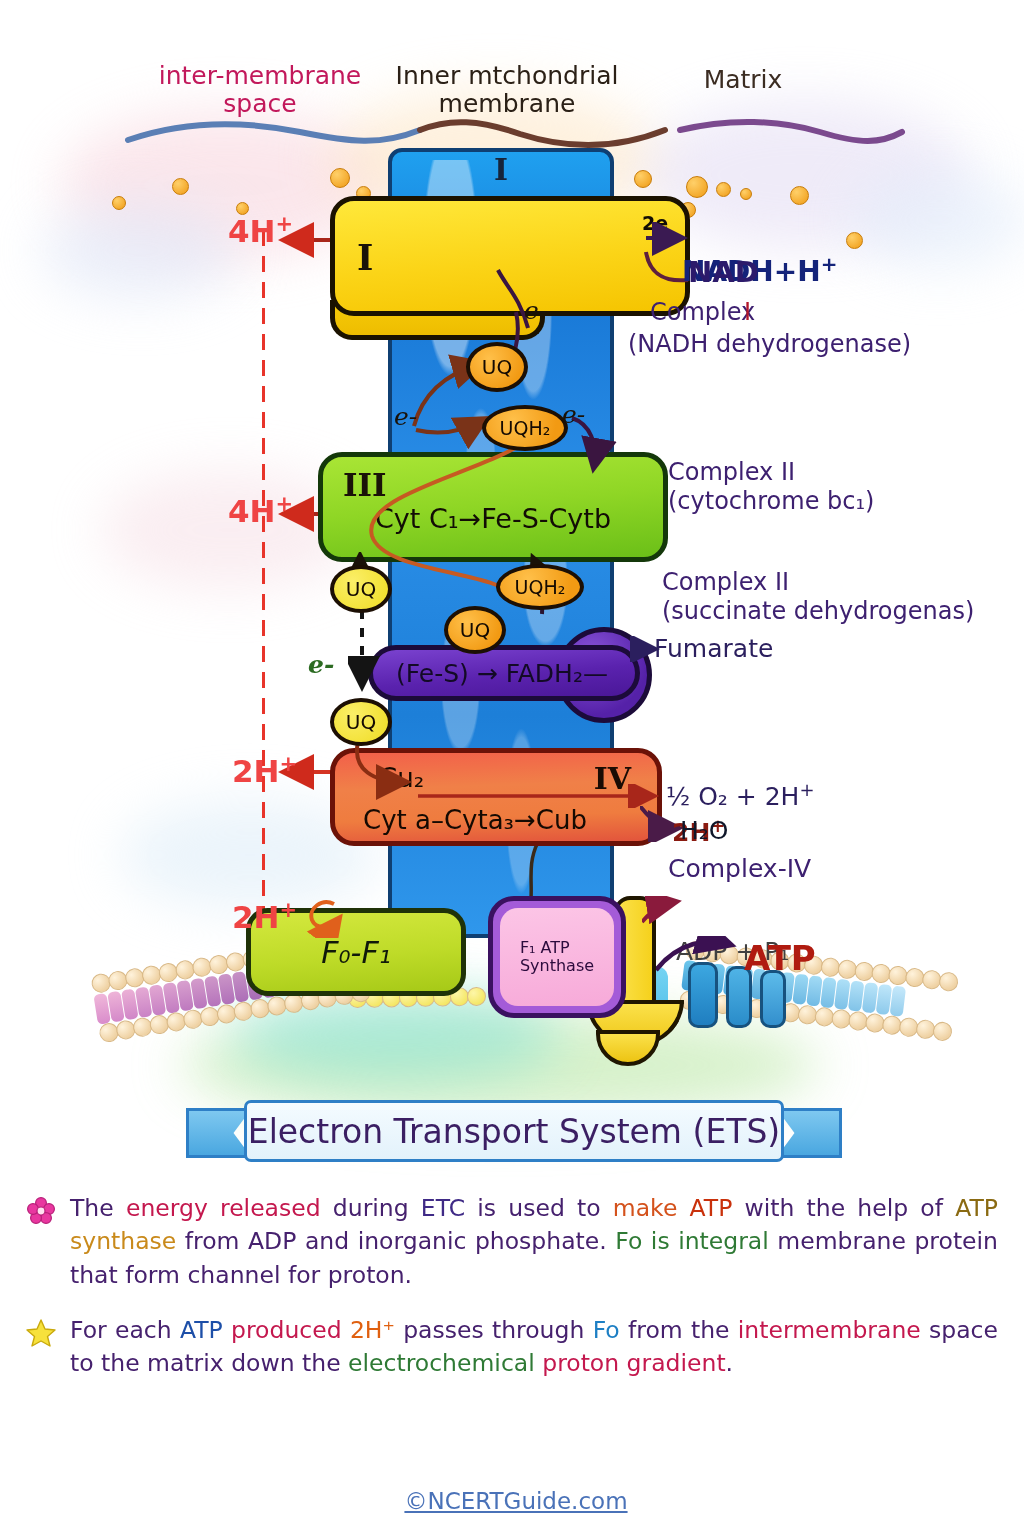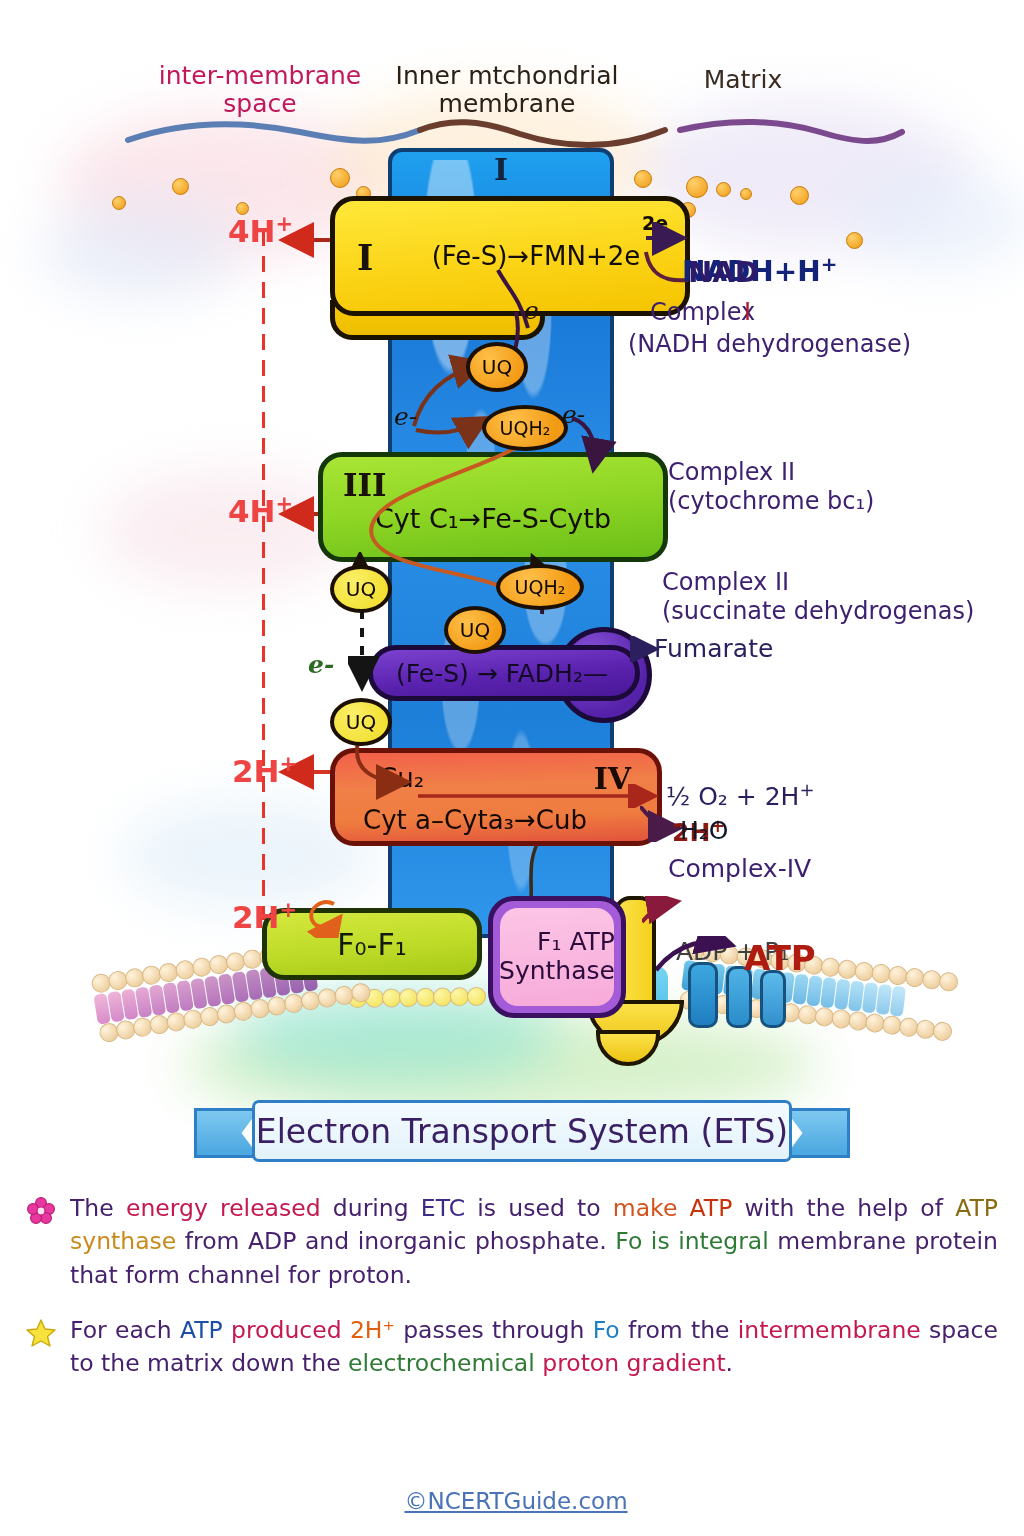--- a/index.html
+++ b/index.html
@@ -111,38 +111,38 @@
     left: 330px; top: 748px; width: 332px; height: 98px;
     background: linear-gradient(178deg,#f2604a 0%,#f08048 38%,#ef7c3f 70%,#e2543c 100%);
     border: 5px solid #6b1208; border-radius: 24px;
   }
   #cxIV-roman { right: 26px; top: 8px; font-size: 30px; color:#1a0c04;}
   #cxIV-line1 { position:absolute; left: 44px; top: 10px; font-size: 26px; color: #150a02; }
   #cxIV-line2 { position:absolute; left: 28px; top: 52px; font-size: 26px; color: #150a02; }
 
   
   #fo-f1 {
-    left: 262px; top: 908px; width: 220px; height: 72px;
+    left: 246px; top: 908px; width: 220px; height: 88px;
     background: linear-gradient(175deg,#d4e83e 0%,#bedb28 55%,#a6c917 100%);
-    border: 5px solid #1f3208; border-radius: 22px; z-index: 10;
+    border: 5px solid #1f3208; border-radius: 22px; z-index: 10; font-style: italic;
   }
   #fo-f1-text { font-size: 30px; color: #10190a; }
 
   #f1-atp {
     left: 488px; top: 896px; width: 138px; height: 122px;
     background: #a45bd8; border: 5px solid #3a1160; border-radius: 26px; z-index: 11;
     padding: 7px;
   }
   #f1-atp-inner {
     width: 100%; height: 100%; border-radius: 18px;
     background: linear-gradient(175deg,#fcc5e6,#f7aad9);
     display: flex; align-items: center; justify-content: center;
   }
   #f1-atp-text {
-    font-size: 25px; line-height: 1.15; text-align: right;
+    font-size: 16px; line-height: 1.15; text-align: left;
     color: #2c0b3d; white-space: pre-line;
   }
 
   
   #stalk {
     position: absolute; left: 614px; top: 896px; width: 42px; height: 140px;
     background: linear-gradient(90deg,#fbe14a,#f5d11c);
     border: 4px solid #1f1600; border-radius: 16px 16px 6px 6px; z-index: 9;
   }
   #stalk-base {
@@ -230,21 +230,21 @@
     width: 19px; height: 19px; border-radius: 50%;
     background: radial-gradient(circle at 33% 30%, #fff3dc, #efd2a4 70%);
     border: 1px solid #d9b987; margin-right: -2px;
   }
   .tail {
     width: 13px; height: 30px; margin-right: 1px; border-radius: 5px;
   }
 
   
   #banner {
-    position: absolute; left: 194px; top: 1098px; width: 656px; height: 66px; z-index: 14;
+    position: absolute; left: 186px; top: 1098px; width: 656px; height: 66px; z-index: 14;
   }
   #banner-body {
     position: absolute; left: 58px; top: 2px; width: 540px; height: 62px;
     background: linear-gradient(180deg,#f4fbff,#e3f2fb);
     border: 3px solid #2e7fc6; border-radius: 7px;
     display: flex; align-items: center; justify-content: center;
   }
   #banner-text { font-size: 33px; color: #3b1f63; white-space: nowrap; }
   .ribbon-end {
     position: absolute; top: 10px; width: 66px; height: 50px;
@@ -328,21 +328,20 @@
       </marker>
     </defs>
     <line x1="110" y1="40" x2="26" y2="40" stroke="#a8261a" stroke-width="4" marker-end="url(#ar-red)"></line>
     <line x1="110" y1="314" x2="26" y2="314" stroke="#a8261a" stroke-width="4" marker-end="url(#ar-red)"></line>
     <line x1="125" y1="572" x2="26" y2="572" stroke="#d43423" stroke-width="4" marker-end="url(#ar-red)"></line>
   </svg>
 
   <div id="complex-I-foot"></div>
   <div class="complex" id="complex-I">
     <span class="cx-roman" id="cxI-roman">I</span>
-    <span class="cx-text" id="cxI-text">(Fe-S)→FMN+2e</span>
   </div>
   <span style="position:absolute;left:642px;top:212px;font-size:19px;font-weight:bold;color:#120d05;z-index:9;">2e</span>
 
   <svg style="position:absolute;left:646px;top:222px;width:60px;height:40px;z-index:9;">
     <defs>
         <marker id="ar-nv" markerWidth="9" markerHeight="9" refX="7" refY="4.5" orient="auto">
       <path d="M9,4.5 L0,0 L0,9 z" fill="#3a1a52"></path>
         </marker>
       </defs>
     <line x1="0" y1="16" x2="34" y2="16" stroke="#3a1a52" stroke-width="4" marker-end="url(#ar-nv)"></line>

